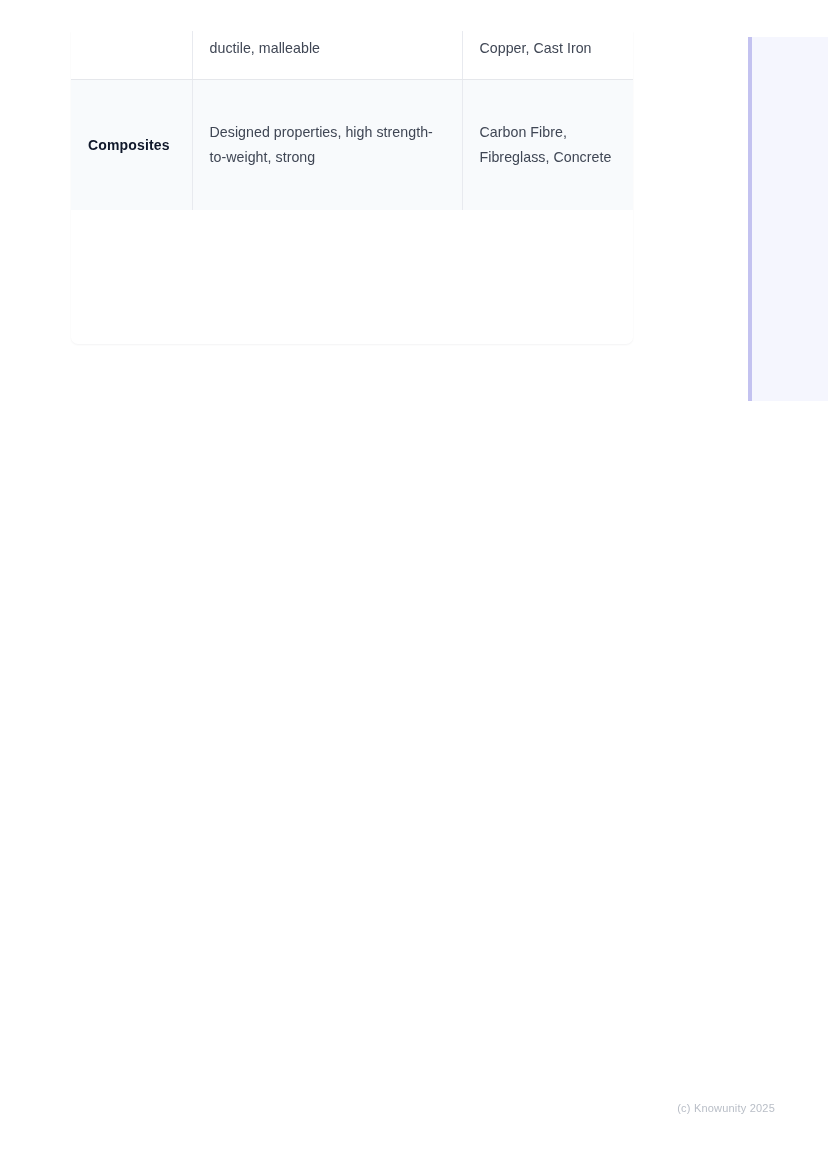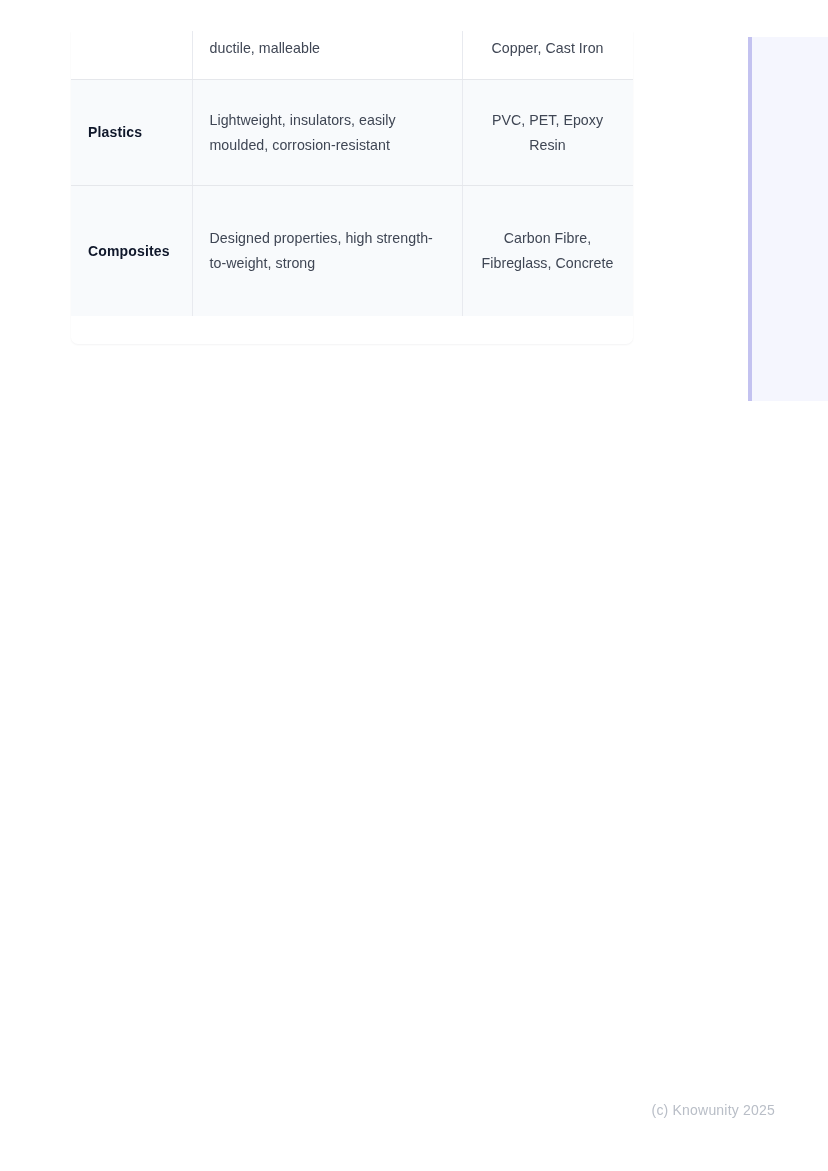--- a/index.html
+++ b/index.html
@@ -60,21 +60,20 @@
     border-bottom: 1px solid #e5e7eb;
     vertical-align: middle;
     padding: 14px 17px 14px 17px;
     font-size: 14.2px;
     line-height: 25px;
     color: #3f4654;
     letter-spacing: 0.05px;
   }
   table.materials td:last-child {
     border-right: 1px solid #e8eaef;
-    text-align: center;
   }
   table.materials tr:last-child td {
     border-bottom: none;
   }
 
   table.materials td.name {
     font-weight: bold;
     color: #0f172a;
     font-size: 14px;
     letter-spacing: 0.15px;
@@ -107,21 +106,21 @@
     overflow: hidden;
   }
 
   
   .footer {
     position: absolute;
     left: 0;
     top: 1102px;
     width: 775px;
     text-align: right;
-    font-size: 14px;
+    font-size: 11px;
     letter-spacing: 0.2px;
     color: #b9bec7;
     font-family: "Liberation Sans", sans-serif;
   }
 </style>
 </head>
 <body>
 
 <div class="page">
 
@@ -131,25 +130,20 @@
         <col class="c1">
           <col class="c2">
           <col class="c3">
       </colgroup>
       <tbody>
         <tr class="clipped">
           <td class="name"></td>
           <td>ductile, malleable</td>
           <td>Copper, Cast Iron</td>
         </tr>
-        <tr class="alt tall">
-          <td class="name">Plastics</td>
-          <td>Lightweight, insulators, easily moulded, corrosion-resistant</td>
-          <td>PVC, PET, Epoxy Resin</td>
-        </tr>
         <tr class="alt tallest">
           <td class="name">Composites</td>
           <td>Designed properties, high strength-to-weight, strong</td>
           <td>Carbon Fibre, Fibreglass, Concrete</td>
         </tr>
       </tbody>
     </table>
   </div>
 
   <div class="callout">

